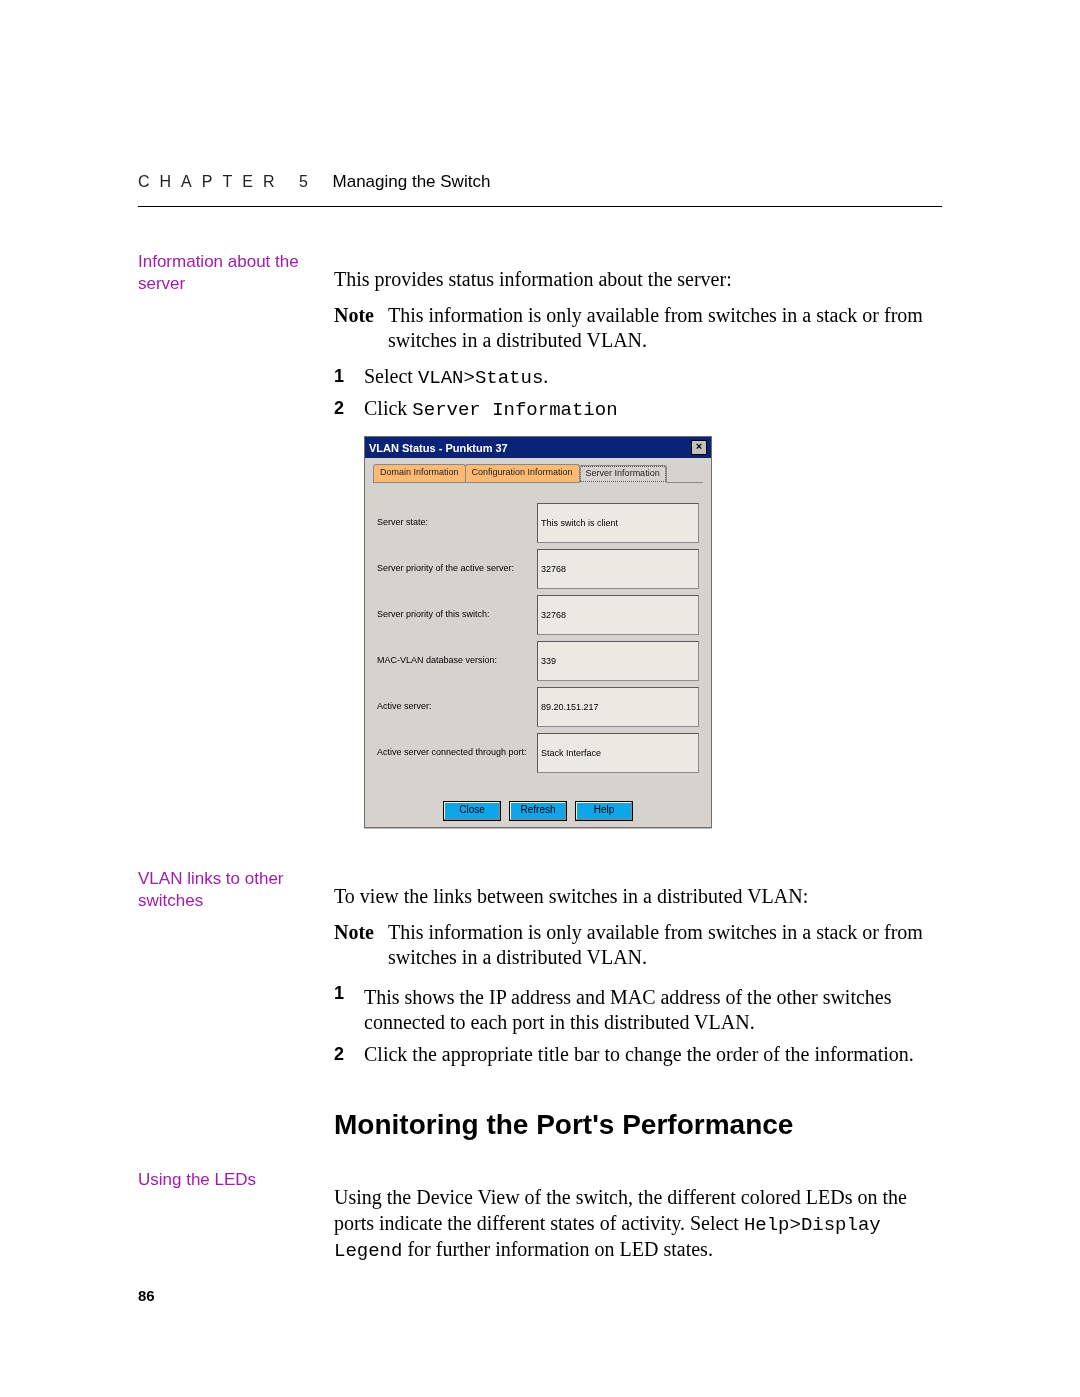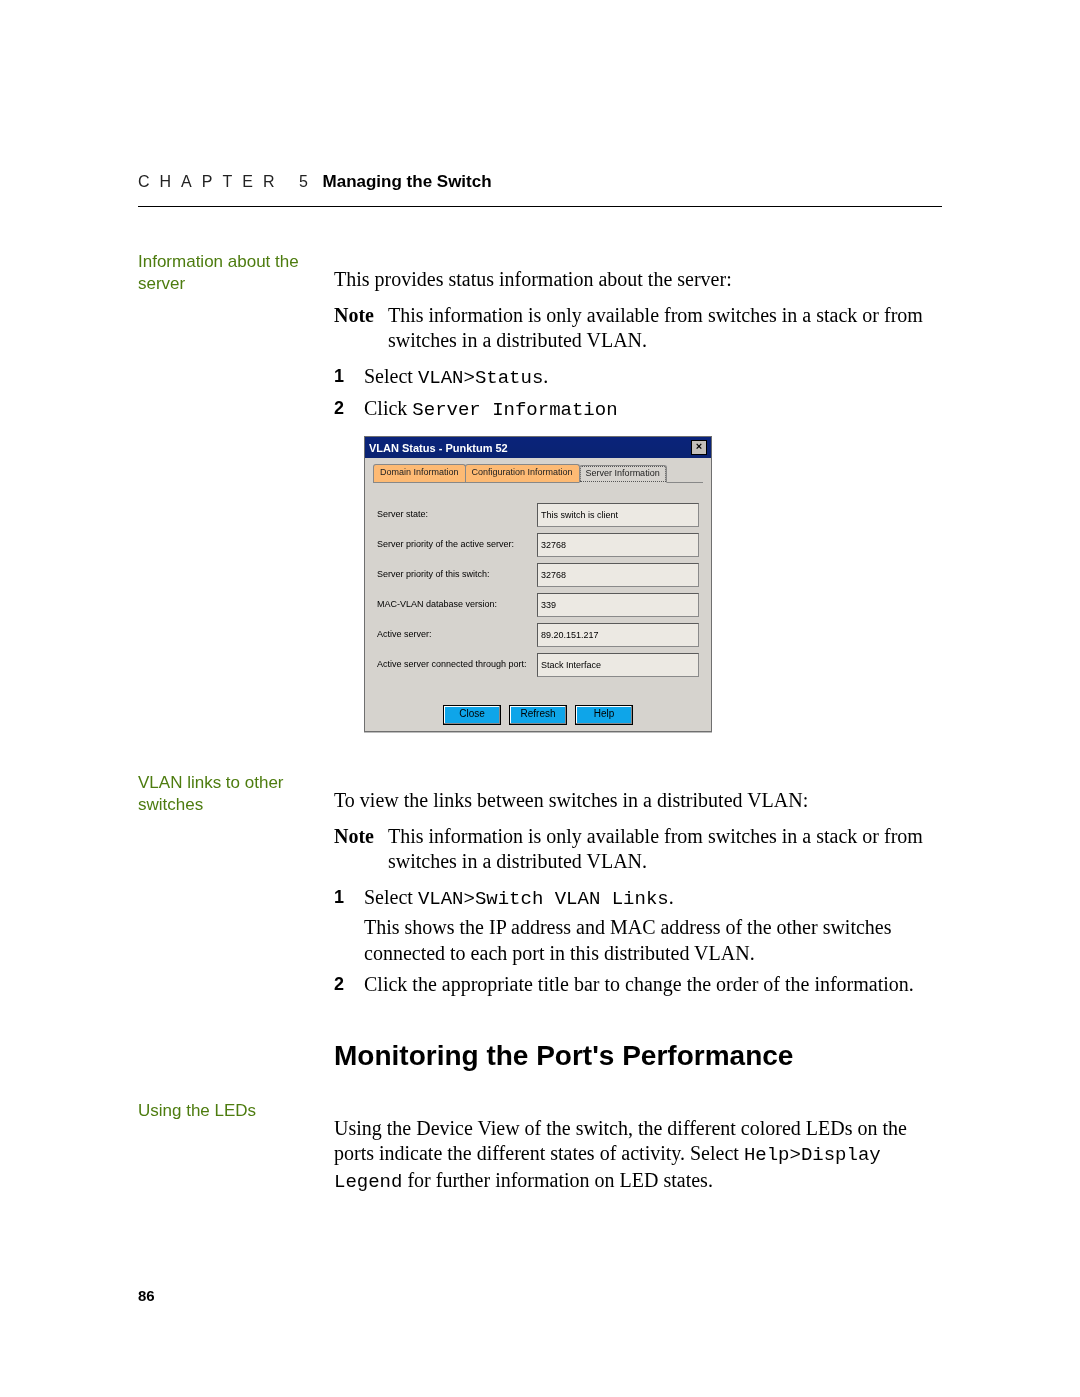--- a/index.html
+++ b/index.html
@@ -27,34 +27,35 @@
     margin-bottom: 44px;
   }
   .running-header .chapter {
     letter-spacing: 10px;
     font-size: 16px;
     color: #222;
     font-weight: 400;
     margin-top: 32px;
   }
   .running-header .chapter-title {
-    font-weight: bold;
+    font-weight: normal;
+    margin-left: 10px;
     letter-spacing: 0;
   }
   .content-row {
     display: flex;
     margin-bottom: 0;
   }
   .margin-note {
     width: 196px;
     flex: 0 0 196px;
     font-family: Arial, Helvetica, sans-serif;
     font-size: 17px;
     line-height: 1.3;
-    color: #4d7c0f;
+    color: #a21caf;
     padding-right: 12px;
     box-sizing: border-box;
   }
   .body-col {
     flex: 1 1 auto;
     font-family: "Times New Roman", Times, serif;
     font-size: 20px;
     line-height: 1.28;
     color: #000;
   }
@@ -165,21 +166,21 @@
   }
   .dialog .field-value {
     flex: 1 1 auto;
     background: #ece9e3;
     border: 1px solid #8a8a8a;
     border-top-color: #5a5a5a;
     border-left-color: #5a5a5a;
     font-size: 9px;
     height: 14px;
     line-height: 14px;
-    padding: 4px 3px;
+    padding: 12px 3px;
     color: #000;
   }
   .dialog .button-row {
     display: flex;
     justify-content: center;
     gap: 8px;
     padding: 6px 0 2px 0;
   }
   .dialog .w95btn {
     min-width: 56px;
@@ -234,21 +235,21 @@
         <li>
           <div class="step-body">
             <span>Click </span><span class="mono">Server Information</span>
           </div>
         </li>
       </ol>
 
       <div class="figure-wrap">
         <div class="dialog">
           <div class="titlebar">
-            <span>VLAN Status - Punktum 52</span>
+            <span>VLAN Status - Punktum 37</span>
             <span class="close-btn">×</span>
           </div>
           <div class="tabs-area">
             <div class="tabs">
               <div class="tab">Domain Information</div>
               <div class="tab">Configuration Information</div>
               <div class="tab active">Server Information</div>
             </div>
 
             <div style="padding:14px 4px 6px 4px;">
@@ -293,23 +294,20 @@
     <div class="margin-note">VLAN links to other switches</div>
     <div class="body-col">
       <p class="para">To view the links between switches in a distributed VLAN:</p>
       <div class="note-row">
         <span class="note-label">Note</span>
         <span class="note-text">This information is only available from switches in a stack or from switches in a distributed VLAN.</span>
       </div>
       <ol class="steps">
         <li>
           <div class="step-body">
-            <div>
-              <span>Select </span><span class="mono">VLAN&gt;Switch VLAN Links</span><span>.</span>
-            </div>
             <div style="margin-top:4px;">This shows the IP address and MAC address of the other switches connected to each port in this distributed VLAN.</div>
           </div>
         </li>
         <li>
           <div class="step-body">Click the appropriate title bar to change the order of the information.</div>
         </li>
       </ol>
 
       <h2 class="section-heading">Monitoring the Port's Performance</h2>
     </div>

